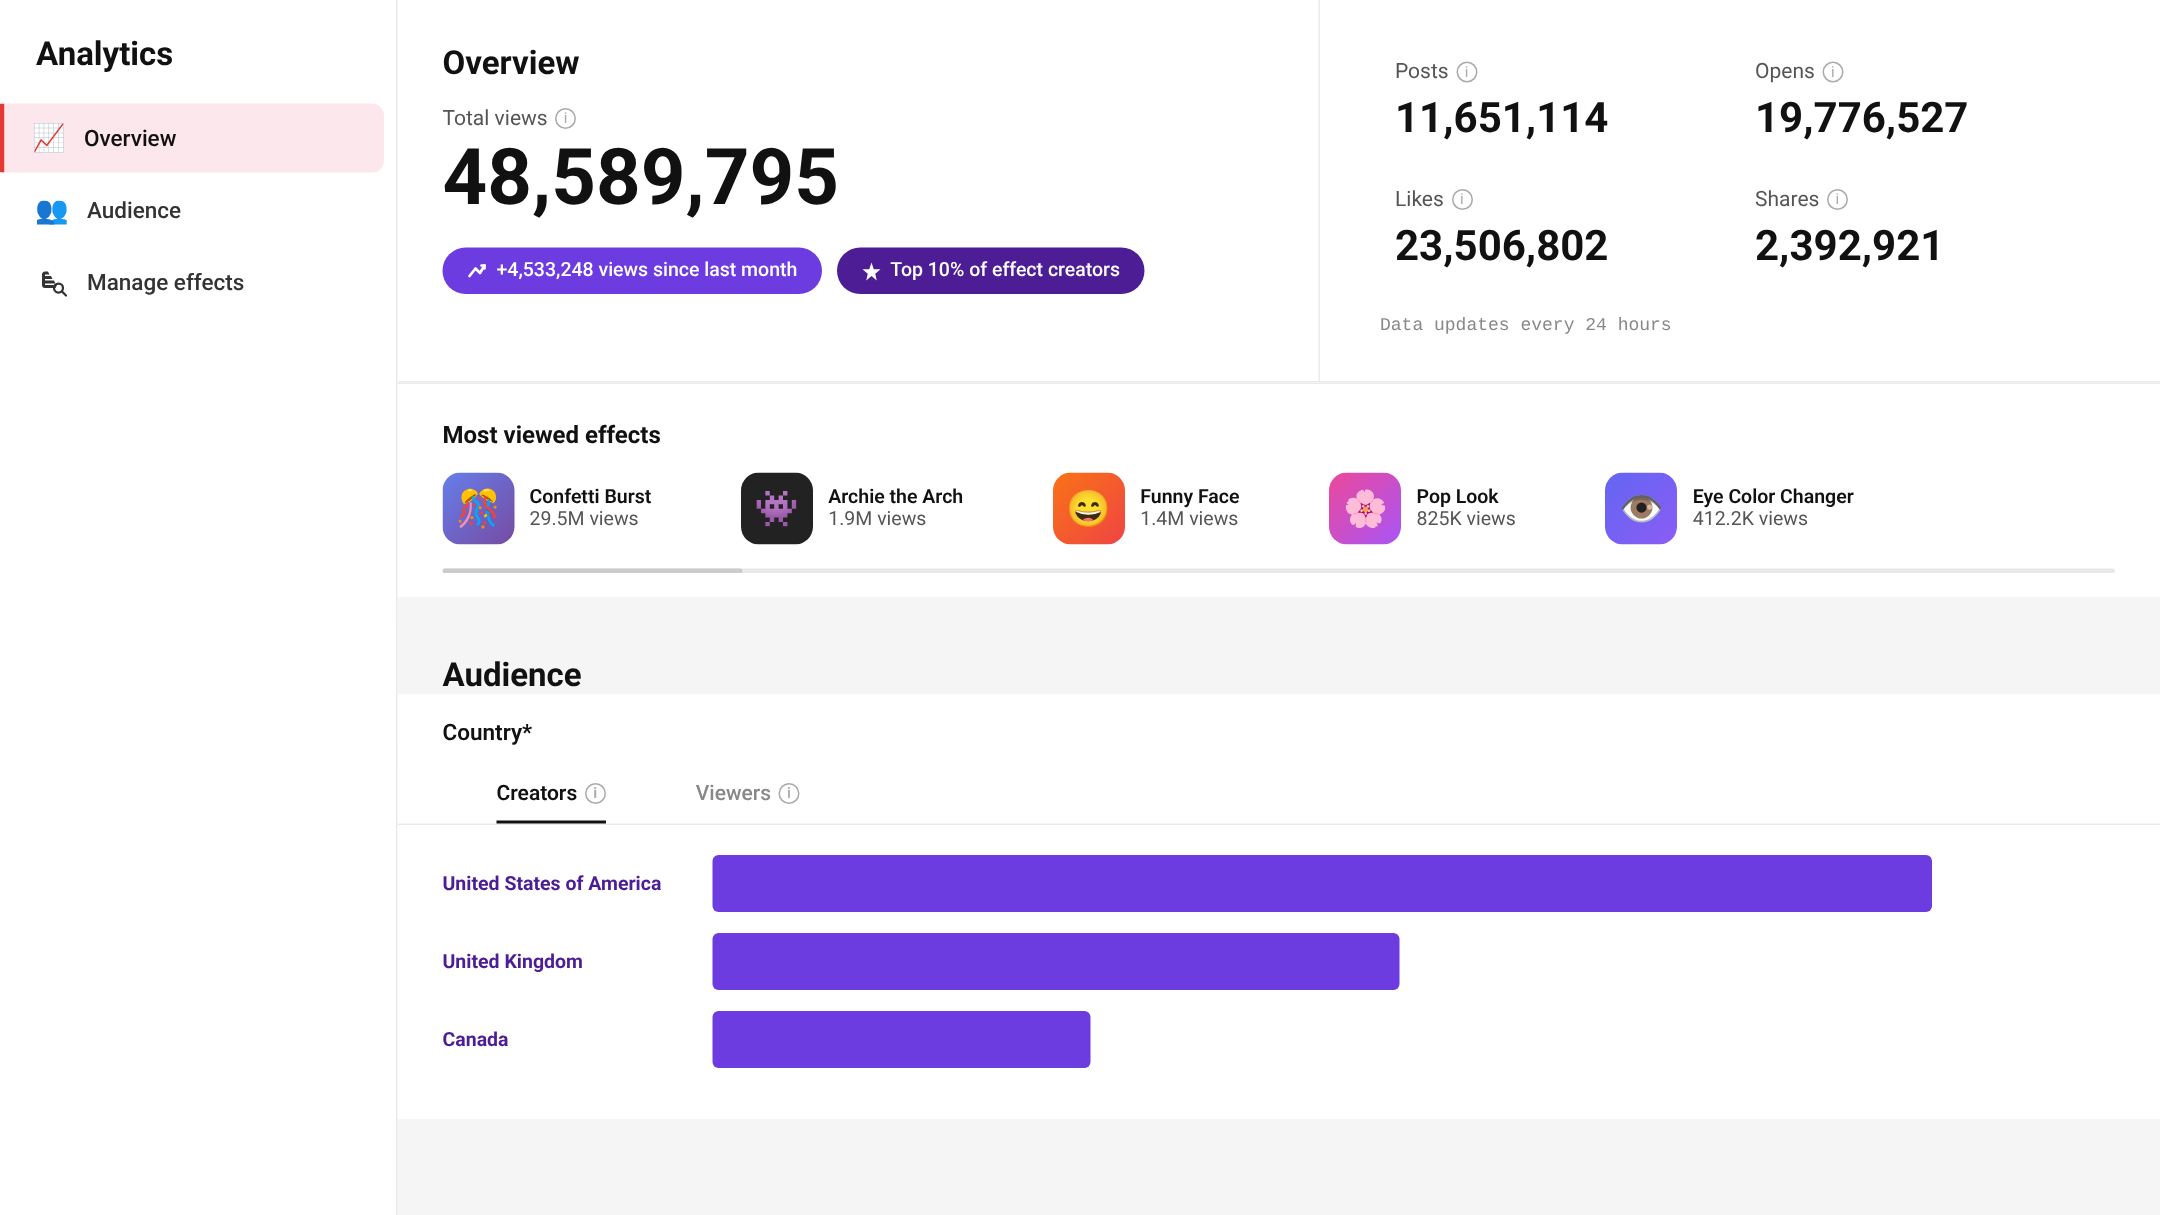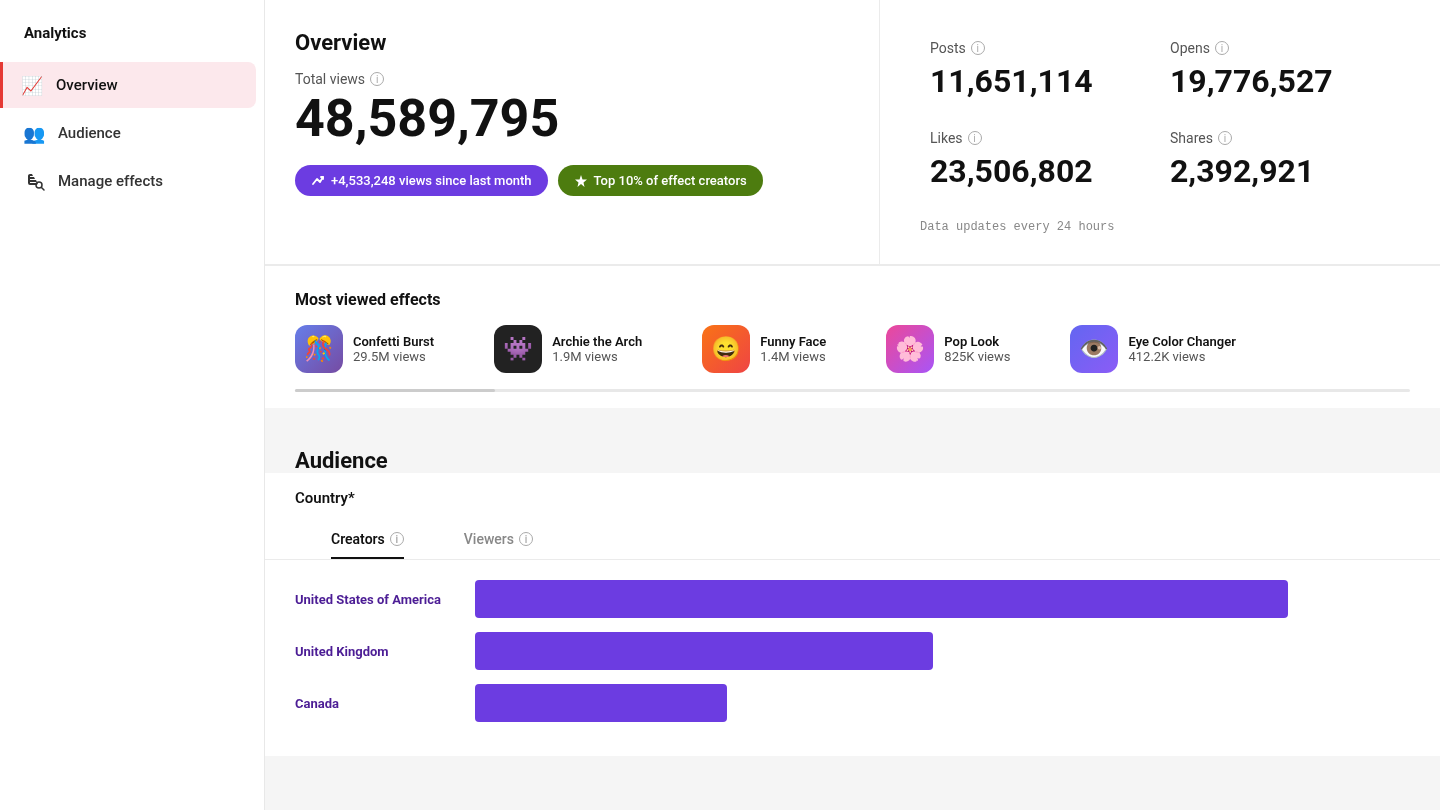--- a/index.html
+++ b/index.html
@@ -9,21 +9,21 @@
     .sidebar {
       width: 265px;
       min-width: 265px;
       background: #fff;
       border-right: 1px solid #e8e8e8;
       display: flex;
       flex-direction: column;
       padding-top: 0;
     }
     .sidebar-title {
-      font-size: 15px;
+      font-size: 22px;
       font-weight: 700;
       padding: 24px 24px 20px 24px;
       color: #111;
     }
     .sidebar-nav {
       display: flex;
       flex-direction: column;
       gap: 2px;
       padding: 0 8px;
     }
@@ -113,36 +113,36 @@
       border-radius: 20px;
       font-size: 13px;
       font-weight: 500;
       margin-bottom: 12px;
     }
     .badge-purple {
       background: #6c3ce1;
       color: #fff;
     }
     .badge-purple-outline {
-      background: #4d7c0f;
+      background: #4c1d95;
       color: #fff;
     }
     .stat-cell {
       padding: 10px 20px 20px 10px;
     }
     .stat-label {
       font-size: 14px;
       color: #555;
       display: flex;
       align-items: center;
       gap: 5px;
       margin-bottom: 6px;
     }
     .stat-value {
-      font-size: 32px;
+      font-size: 28px;
       font-weight: 700;
       color: #111;
     }
     .data-updates {
       font-size: 12px;
       color: #888;
       grid-column: 1 / -1;
       align-self: end;
       padding-top: 10px;
       font-family: Liberation Mono, monospace;

